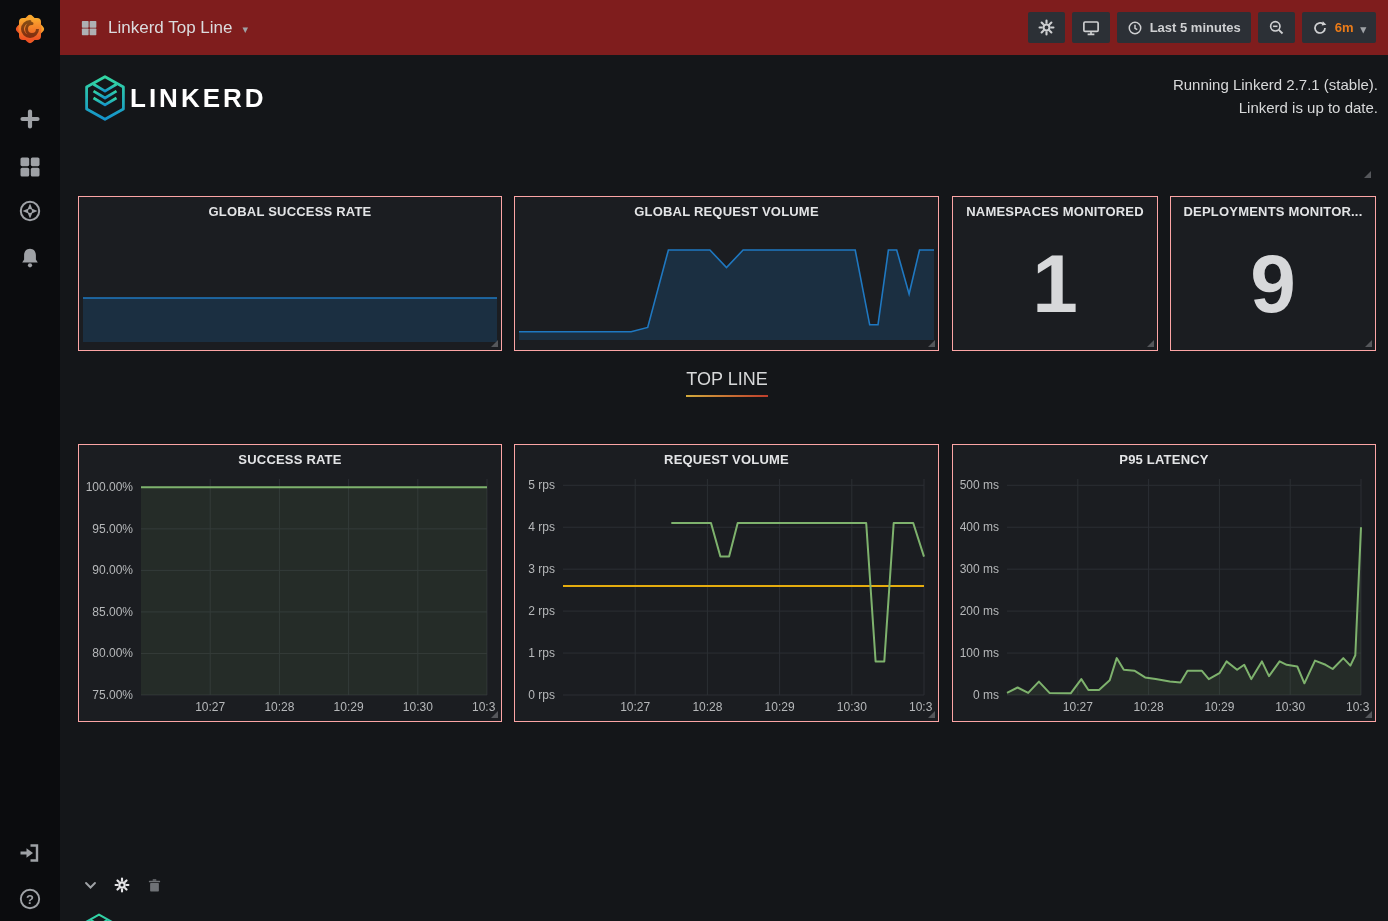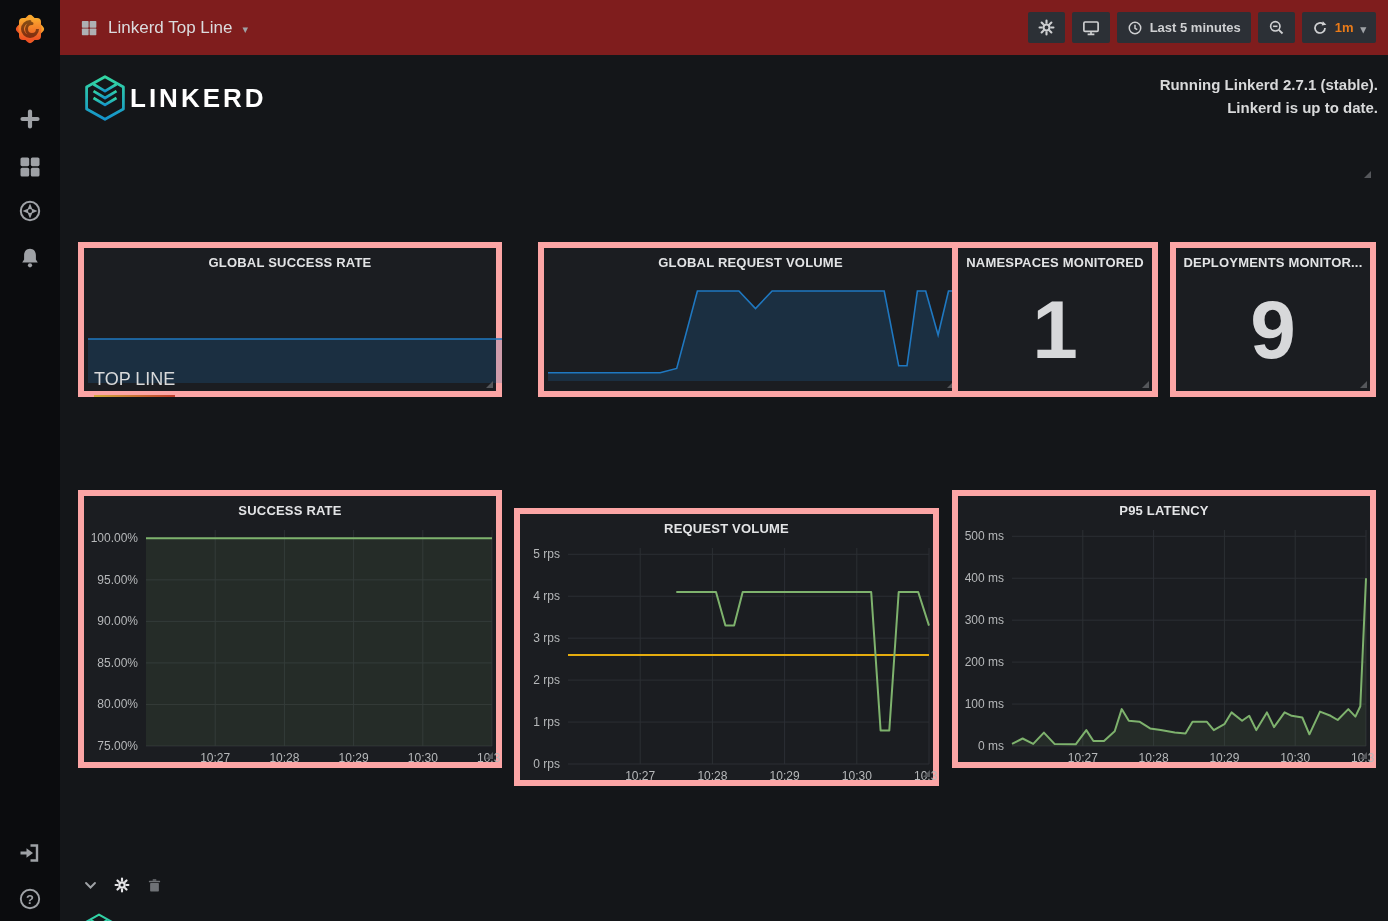--- a/index.html
+++ b/index.html
@@ -23,40 +23,40 @@
     gap:7px; padding:0 10px; color:#cfd0d2; font-size:13px; font-weight:600; cursor:pointer; }
   .nav-btn svg { display:block; }
   .refresh-interval { color:#eb7b18; }
 
   
   .dash { position:absolute; left:60px; top:55px; width:1328px; height:866px; }
 
   .brand { position:absolute; left:24px; top:20px; display:flex; align-items:center; gap:4px; }
   .brand-word { font-size:26px; font-weight:600; letter-spacing:3px; color:#ffffff; }
   .status-text { position:absolute; right:10px; top:18px; text-align:right; font-size:15px;
-    font-weight:700; line-height:23px; color:#d8d9da; }
+    font-weight:400; line-height:23px; color:#d8d9da; }
   .header-resize { position:absolute; left:1304px; top:116px; }
 
-  .panel { position:absolute; background:#1b1d21; border:6px solid #fca5a5;margin-top:46px; }
+  .panel { position:absolute; background:#1b1d21; border:1px solid #fca5a5; }
   .panel-title { position:absolute; top:7px; left:0; right:0; text-align:center; font-size:13px;
     font-weight:700; color:#e3e4e6; letter-spacing:.2px; white-space:nowrap; overflow:hidden; cursor:pointer; }
   .resize { position:absolute; right:3px; bottom:3px; width:0; height:0;
     border-left:7px solid transparent; border-bottom:7px solid #55575b; cursor:nwse-resize; }
 
   .chart-body { position:absolute; left:4px; right:6px; top:26px; bottom:4px; }
   .spark { position:absolute; left:4px; right:4px; }
   .spark svg, .chart-body svg { display:block; }
 
   .gauge-wrap { position:absolute; left:50%; top:36px; transform:translateX(-50%); }
   .bigstat { position:absolute; left:0; right:0; top:26px; bottom:6px; display:flex;
     align-items:center; justify-content:center; font-size:82px; font-weight:600; color:#d7d8da; }
   .rps-value { position:absolute; left:0; right:0; top:50px; height:86px; display:flex;
     align-items:center; justify-content:center; font-size:39px; font-weight:700; color:#e4e5e7; }
 
-  .row-header { position:absolute; left:18px; right:12px; }
+  .row-header { position:absolute; left:18px; right:12px; text-align:center; }
   .row-header .wrap { display:inline-block; padding:0 16px; cursor:pointer; }
   .row-header .txt { font-size:18px; font-weight:500; color:#d8d9da; }
   .row-header .line { height:2px; margin-top:5px; background:linear-gradient(90deg,#d2aa3c,#bf3e2c); }
 
   .row-controls { position:absolute; top:822px; left:24px; display:flex; align-items:center; gap:17px; }
   .row-controls .ctl { cursor:pointer; }
   .ns-row { position:absolute; top:858px; left:24px; display:flex; align-items:center; gap:8px; }
 </style>
 </head>
 <body>
@@ -157,21 +157,21 @@
         <circle cx="10.3" cy="10.3" r="6.6" fill="none" stroke="currentColor" stroke-width="2.3"></circle>
         <path d="M15.3 15.3l5.2 5.2" stroke="currentColor" stroke-width="2.6"></path>
         <path d="M7.2 10.3h6.2" stroke="currentColor" stroke-width="2.2"></path>
       </svg>
     </div>
     <div class="nav-btn">
       <svg viewBox="0 0 24 24" width="16" height="16">
         <path d="M19.5 12a7.5 7.5 0 1 1-2.6-5.7" fill="none" stroke="currentColor" stroke-width="2.6"></path>
         <polygon points="16.2,1.8 21.6,7.2 14.6,8.4" fill="currentColor"></polygon>
       </svg>
-      <span class="refresh-interval">1m</span>
+      <span class="refresh-interval">6m</span>
       <span class="nav-caret">▾</span>
     </div>
   </div>
 </div>
 
 <div class="dash">
 
   <div class="brand">
     <svg viewBox="0 0 36 40" width="42" height="46">
       <defs>
@@ -200,21 +200,21 @@
     <div class="panel-title">GLOBAL SUCCESS RATE</div>
     <div class="spark" style="bottom:8px;height:46px">
         <svg width="414" height="46">
           <polygon points="0.0,2.0 414.0,2.0 414,46 0,46" fill="rgba(31,120,193,0.20)"></polygon>
           <polyline points="0.0,2.0 414.0,2.0" fill="none" stroke="#1f78c1" stroke-width="1.6"></polyline>
         </svg>
       </div>
     <div class="resize"></div>
   </div>
 
-  <div class="panel" style="left:478px;top:141px;width:425px;height:155px">
+  <div class="panel" style="left:454px;top:141px;width:425px;height:155px">
     <div class="panel-title">GLOBAL REQUEST VOLUME</div>
     <div class="spark" style="bottom:10px;height:92px">
         <svg width="415" height="92">
           <polygon points="0.0,83.8 112.1,83.8 128.7,79.4 149.4,2.0 190.9,2.0 207.5,19.6 224.1,2.0 336.2,2.0 350.7,76.8 359.0,76.8 369.4,2.0 377.7,2.0 390.1,46.0 400.5,2.0 415.0,2.0 415,92 0,92" fill="rgba(31,120,193,0.20)"></polygon>
           <polyline points="0.0,83.8 112.1,83.8 128.7,79.4 149.4,2.0 190.9,2.0 207.5,19.6 224.1,2.0 336.2,2.0 350.7,76.8 359.0,76.8 369.4,2.0 377.7,2.0 390.1,46.0 400.5,2.0 415.0,2.0" fill="none" stroke="#1f78c1" stroke-width="1.6"></polyline>
         </svg>
       </div>
     <div class="resize"></div>
   </div>
 
@@ -263,21 +263,21 @@
           <text x="334.8" y="240" fill="#b6b8ba" font-size="12" text-anchor="middle" font-family="Liberation Sans, sans-serif">10:30</text>
           <line x1="404" y1="8" x2="404" y2="224" stroke="#2c2f34" stroke-width="1"></line>
           <text x="404" y="240" fill="#b6b8ba" font-size="12" text-anchor="middle" font-family="Liberation Sans, sans-serif">10:31</text>
           <polygon points="58.0,16.3 404.0,16.3 404.0,224.0 58.0,224.0" fill="rgba(126,178,109,0.10)"></polygon>
           <polyline points="58.0,16.3 404.0,16.3" fill="none" stroke="#7eb26d" stroke-width="2" stroke-linejoin="round"></polyline>
         </svg>
       </div>
     <div class="resize"></div>
   </div>
 
-  <div class="panel" style="left:454px;top:407px;width:425px;height:278px">
+  <div class="panel" style="left:454px;top:389px;width:425px;height:278px">
     <div class="panel-title">REQUEST VOLUME</div>
     <div class="chart-body">
         <svg width="413" height="246">
           <line x1="44" y1="224" x2="405" y2="224" stroke="#2c2f34" stroke-width="1"></line>
           <text x="36" y="228" fill="#b6b8ba" font-size="12" text-anchor="end" font-family="Liberation Sans, sans-serif">0 rps</text>
           <line x1="44" y1="182.05825242718447" x2="405" y2="182.05825242718447" stroke="#2c2f34" stroke-width="1"></line>
           <text x="36" y="186.05825242718447" fill="#b6b8ba" font-size="12" text-anchor="end" font-family="Liberation Sans, sans-serif">1 rps</text>
           <line x1="44" y1="140.11650485436894" x2="405" y2="140.11650485436894" stroke="#2c2f34" stroke-width="1"></line>
           <text x="36" y="144.11650485436894" fill="#b6b8ba" font-size="12" text-anchor="end" font-family="Liberation Sans, sans-serif">2 rps</text>
           <line x1="44" y1="98.17475728155341" x2="405" y2="98.17475728155341" stroke="#2c2f34" stroke-width="1"></line>

